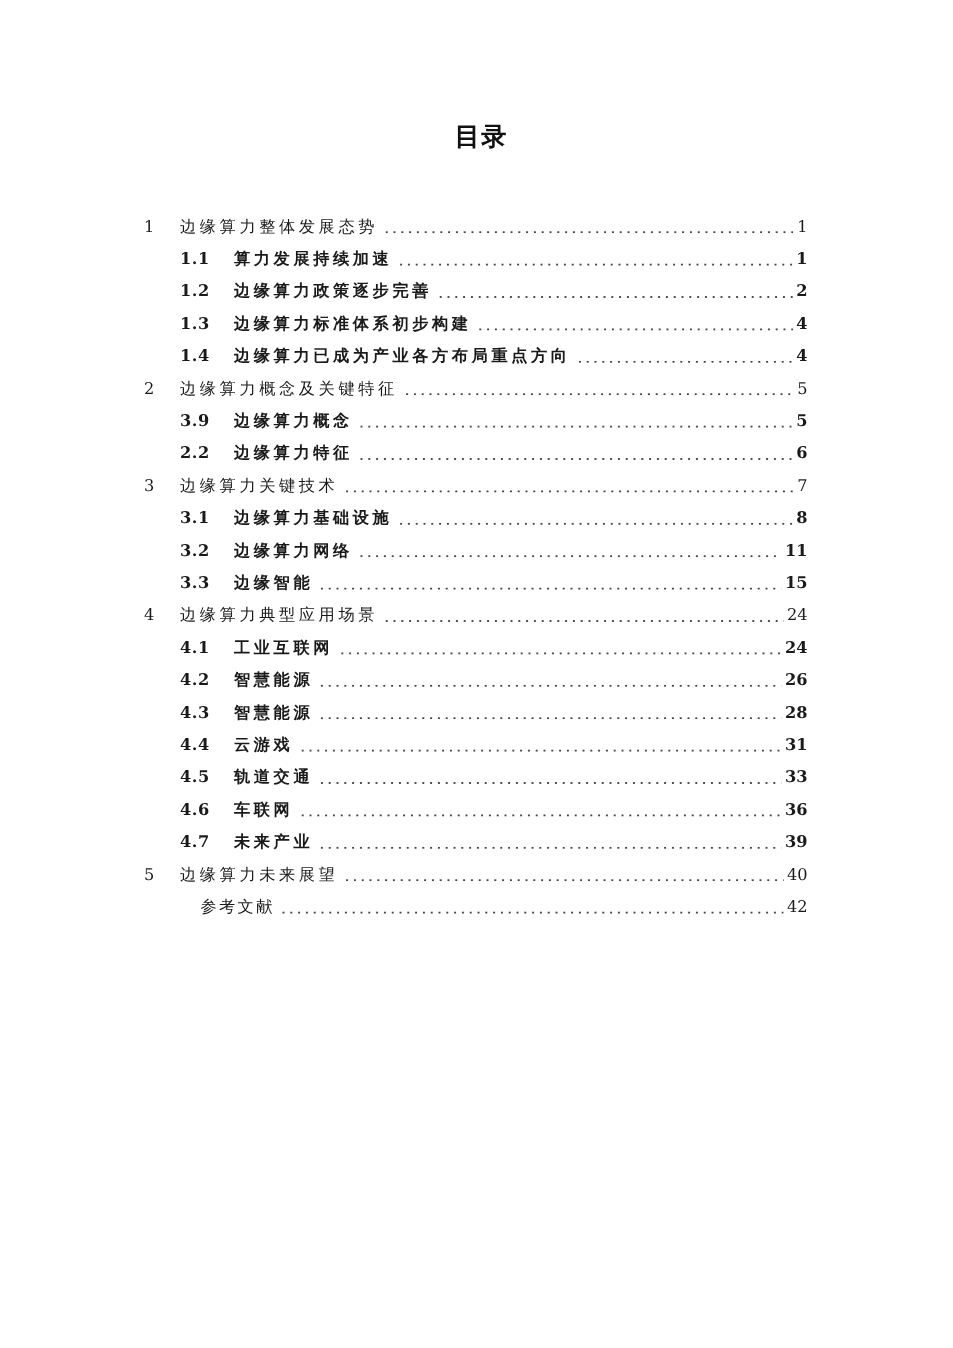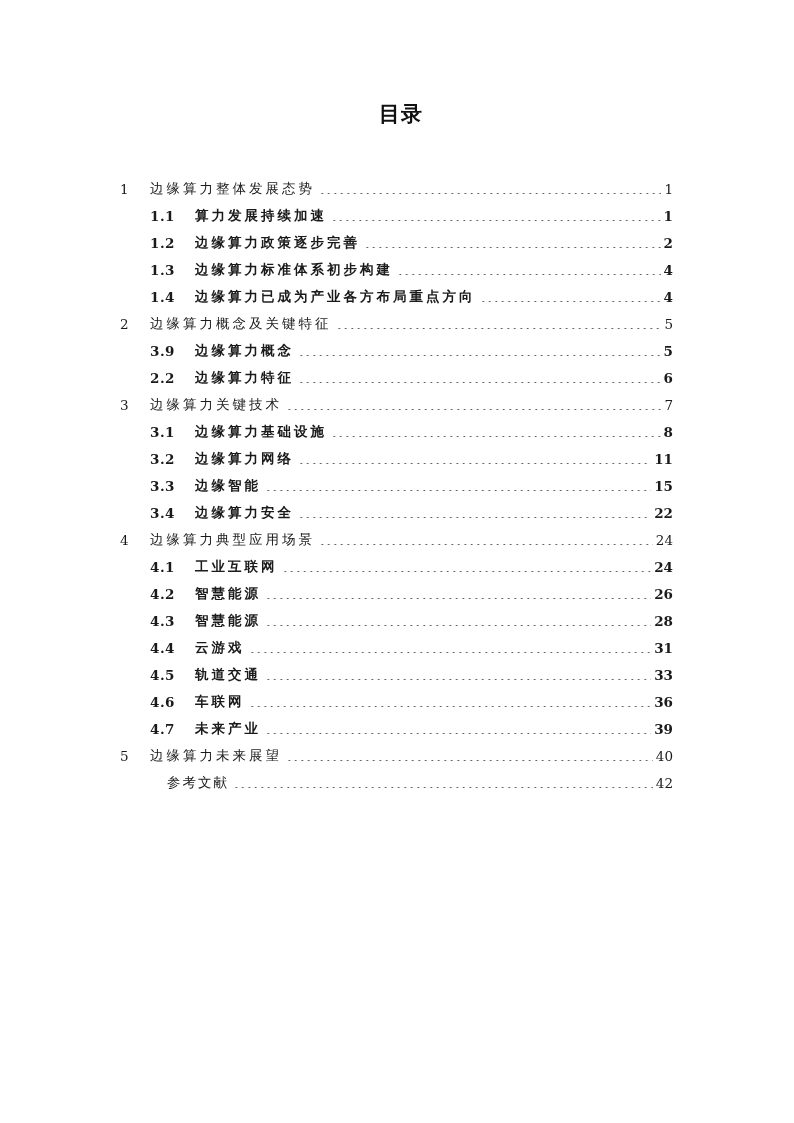--- a/index.html
+++ b/index.html
@@ -94,26 +94,20 @@
     <span class="text">边缘算力网络</span>
     <span class="leader"></span>
     <span class="page">11</span>
   </div>
   <div class="row lvl2">
     <span class="num">3.3</span>
     <span class="text">边缘智能</span>
     <span class="leader"></span>
     <span class="page">15</span>
   </div>
-  <div class="row lvl2">
-    <span class="num">3.4</span>
-    <span class="text">边缘算力安全</span>
-    <span class="leader"></span>
-    <span class="page">22</span>
-  </div>
   <div class="row lvl1">
     <span class="num">4</span>
     <span class="text">边缘算力典型应用场景</span>
     <span class="leader"></span>
     <span class="page">24</span>
   </div>
   <div class="row lvl2">
     <span class="num">4.1</span>
     <span class="text">工业互联网</span>
     <span class="leader"></span>

